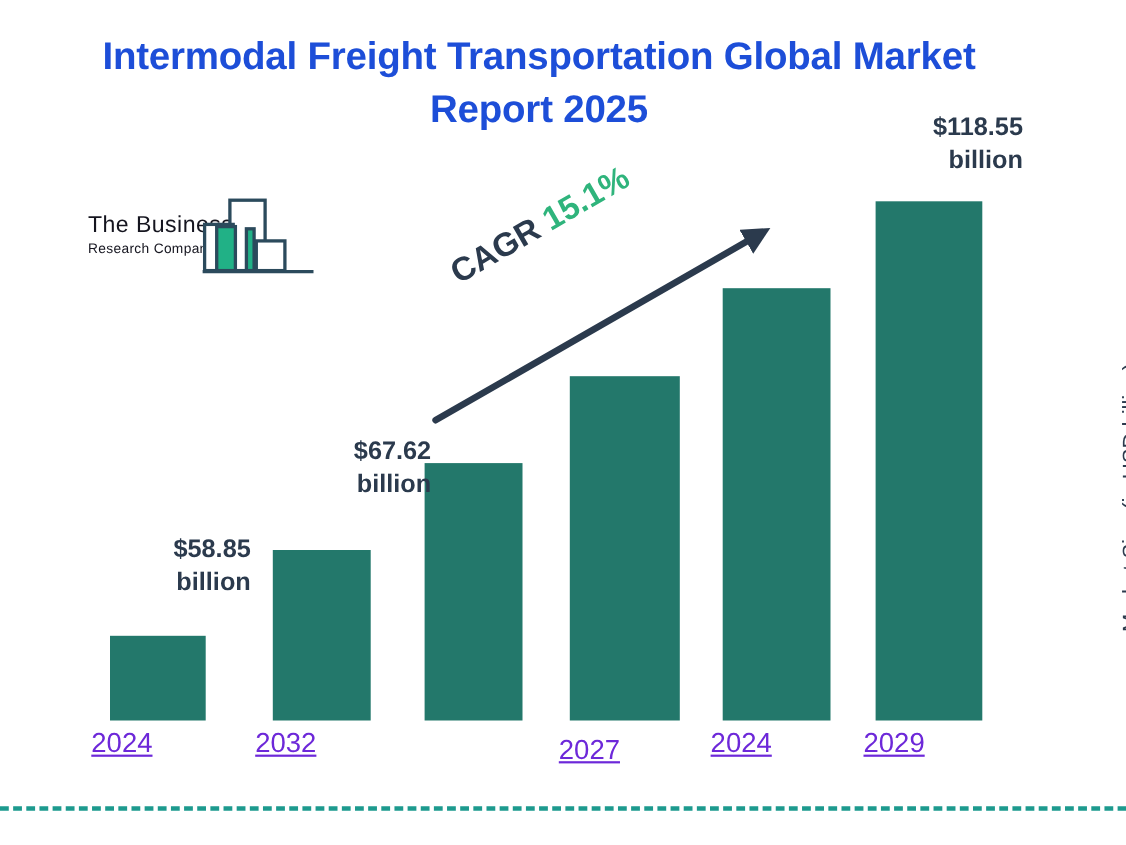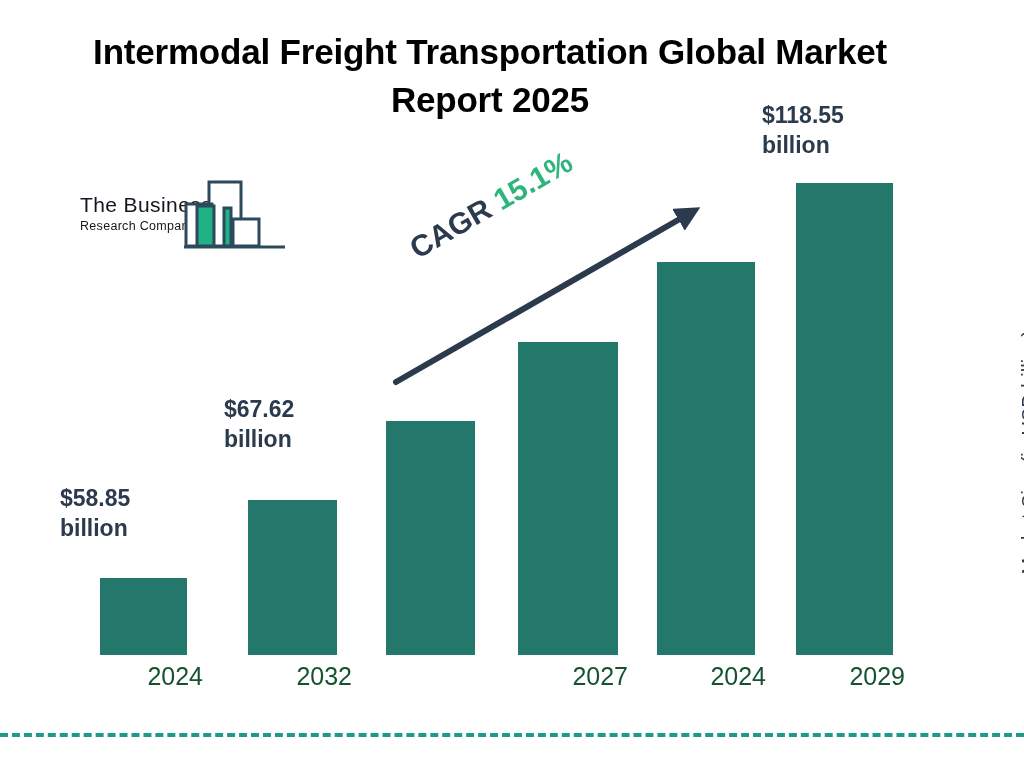--- a/index.html
+++ b/index.html
@@ -24,21 +24,21 @@
   
   .chart-title {
     position: absolute;
     left: 70px;
     top: 28px;
     width: 840px;
     text-align: center;
     font-size: 35px;
     line-height: 1.38;
     font-weight: 700;
-    color: #000000;
+    color: #1d4ed8;
     letter-spacing: -0.2px;
   }
 
   
   .logo {
     position: absolute;
     left: 76px;
     top: 178px;
     width: 210px;
     height: 76px;
@@ -81,31 +81,32 @@
   .bar {
     position: absolute;
     background: #23786B;
   }
   .bar-value {
     position: absolute;
     font-size: 23px;
     font-weight: 700;
     color: #2B3A4D;
     line-height: 1.32;
-    text-align: left;
+    text-align: right;
     white-space: pre-line;
   }
   .x-label {
     position: absolute;
     top: 662px;
     font-size: 25px;
     font-weight: 400;
-    color: #14532d;
-    text-align: right;
+    color: #6d28d9;
+    text-align: left;
     width: 120px;
+    text-decoration: underline;
   }
 
   
   .y-axis-title {
     position: absolute;
     right: 6px;
     top: 330px;
     font-size: 20px;
     color: #2B3A4D;
     white-space: nowrap;
@@ -185,21 +186,21 @@
 
     <div class="bar-value" style="left:60px; top:483px; width:168px;">$58.85
 billion</div>
     <div class="bar-value" style="left:224px; top:394px; width:168px;">$67.62
 billion</div>
     <div class="bar-value" style="left:762px; top:100px; width:168px;">$118.55
 billion</div>
 
     <div class="x-label" style="left:83px;">2024</div>
     <div class="x-label" style="left:232px;">2032</div>
-    <div class="x-label" style="left:508px;">2027</div>
+    <div class="x-label" style="left:508px;margin-top:6px;">2027</div>
     <div class="x-label" style="left:646px;">2024</div>
     <div class="x-label" style="left:785px;">2029</div>
 
     <div class="y-axis-title">Market Size (in USD billion)</div>
 
     <svg class="cagr-arrow" viewBox="0 0 340 210">
       <defs>
         <marker id="arrowhead" markerWidth="4.2" markerHeight="4.2" refX="2.6" refY="2.1" orient="auto">
           <polygon points="0,0 4.2,2.1 0,4.2" fill="#2B3A4D"></polygon>
         </marker>

